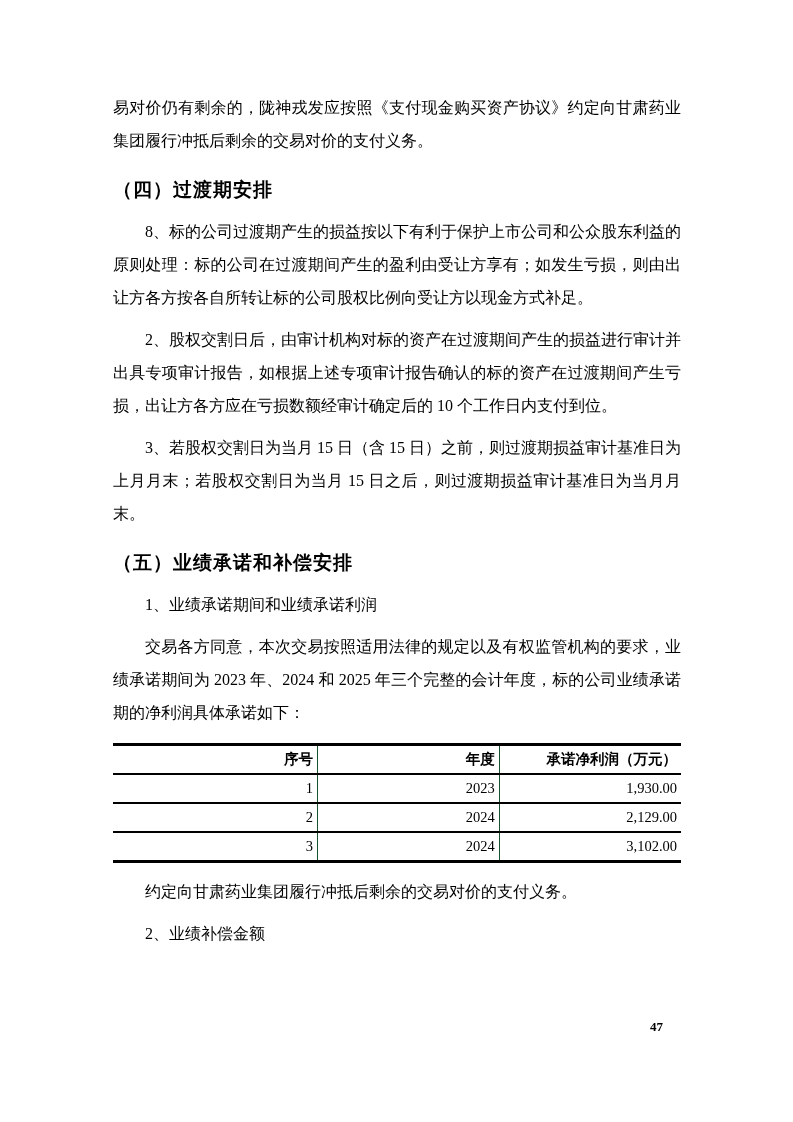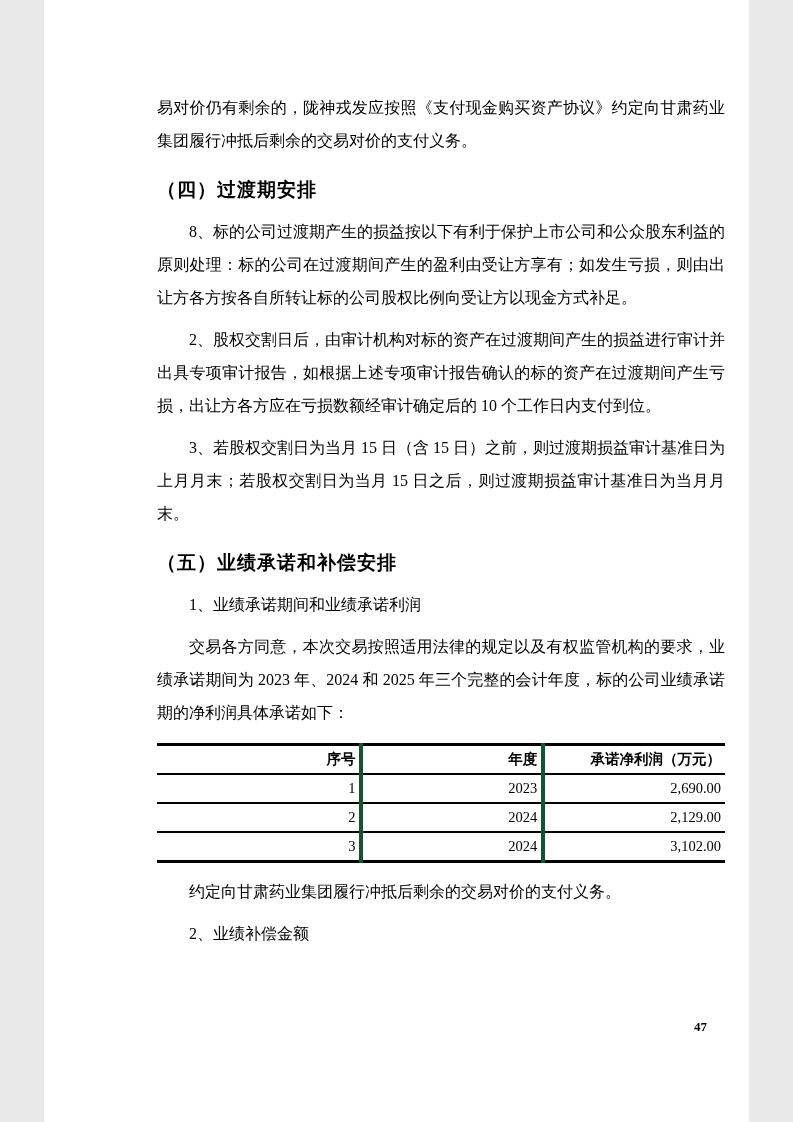--- a/index.html
+++ b/index.html
@@ -1,17 +1,17 @@
 <!DOCTYPE html>
 <html><head>
 <meta charset="utf-8">
 <style>
   html,body{margin:0;padding:0;background:#e9e9e9;}
   .page{
-    width:705px;height:1122px;background:#ffffff;position:relative;
+    width:793px;height:1122px;background:#ffffff;position:relative;
     margin:0 auto;overflow:hidden;color:#000;
     font-family:"Liberation Serif","DejaVu Serif",serif;
   }
   .content{position:absolute;left:113px;top:82px;width:568px;}
   p.body{
     font-size:16px;line-height:33px;text-align:justify;
     margin:9px 0;word-break:break-all;
   }
   p.indent{text-indent:2em;}
   h2.sec{
@@ -23,21 +23,21 @@
     width:100%;border-collapse:collapse;margin:14px 0 12px 0;
     border-top:3px solid #000;border-bottom:3px solid #000;
     font-size:14.5px;
   }
   .commit-table th,.commit-table td{
     text-align:right;vertical-align:middle;padding:2px 4px;height:23px;
   }
   .commit-table thead th{font-weight:bold;border-bottom:2px solid #000;}
   .commit-table tbody td{border-bottom:2px solid #000;}
   .commit-table tbody tr:last-child td{border-bottom:none;}
-  .commit-table th + th,.commit-table td + td{border-left:4px solid #14532d;}
+  .commit-table th + th,.commit-table td + td{border-left:1px solid #14532d;}
   .col-no{width:36%;}
   .col-year{width:32%;}
   .col-profit{width:32%;}
   .pageno{
     position:absolute;left:650px;top:1019px;
     font-weight:bold;font-size:13px;
     font-family:"Liberation Serif","DejaVu Serif",serif;
   }
 </style>
 </head>
@@ -68,21 +68,21 @@
         <tr>
           <th class="col-no">序号</th>
           <th class="col-year">年度</th>
           <th class="col-profit">承诺净利润（万元）</th>
         </tr>
       </thead>
       <tbody>
         <tr>
           <td>1</td>
           <td>2023</td>
-          <td>2,690.00</td>
+          <td>1,930.00</td>
         </tr>
         <tr>
           <td>2</td>
           <td>2024</td>
           <td>2,129.00</td>
         </tr>
         <tr>
           <td>3</td>
           <td>2024</td>
           <td>3,102.00</td>

